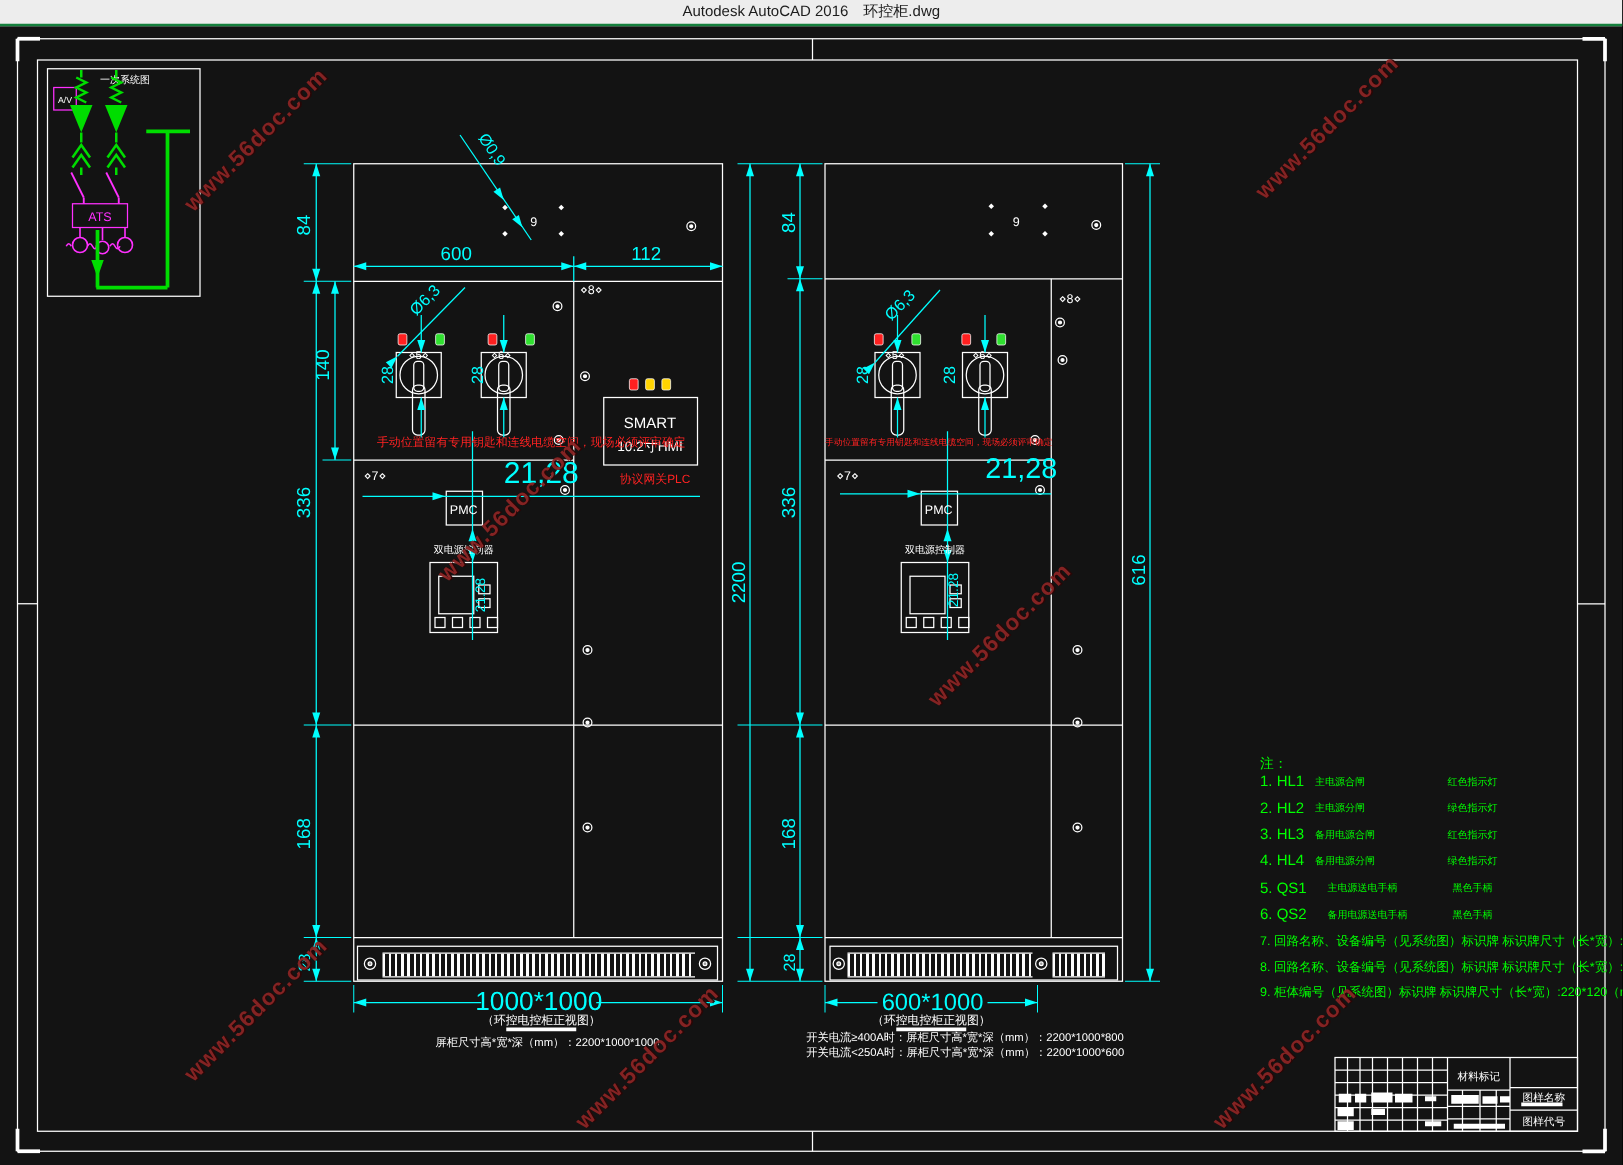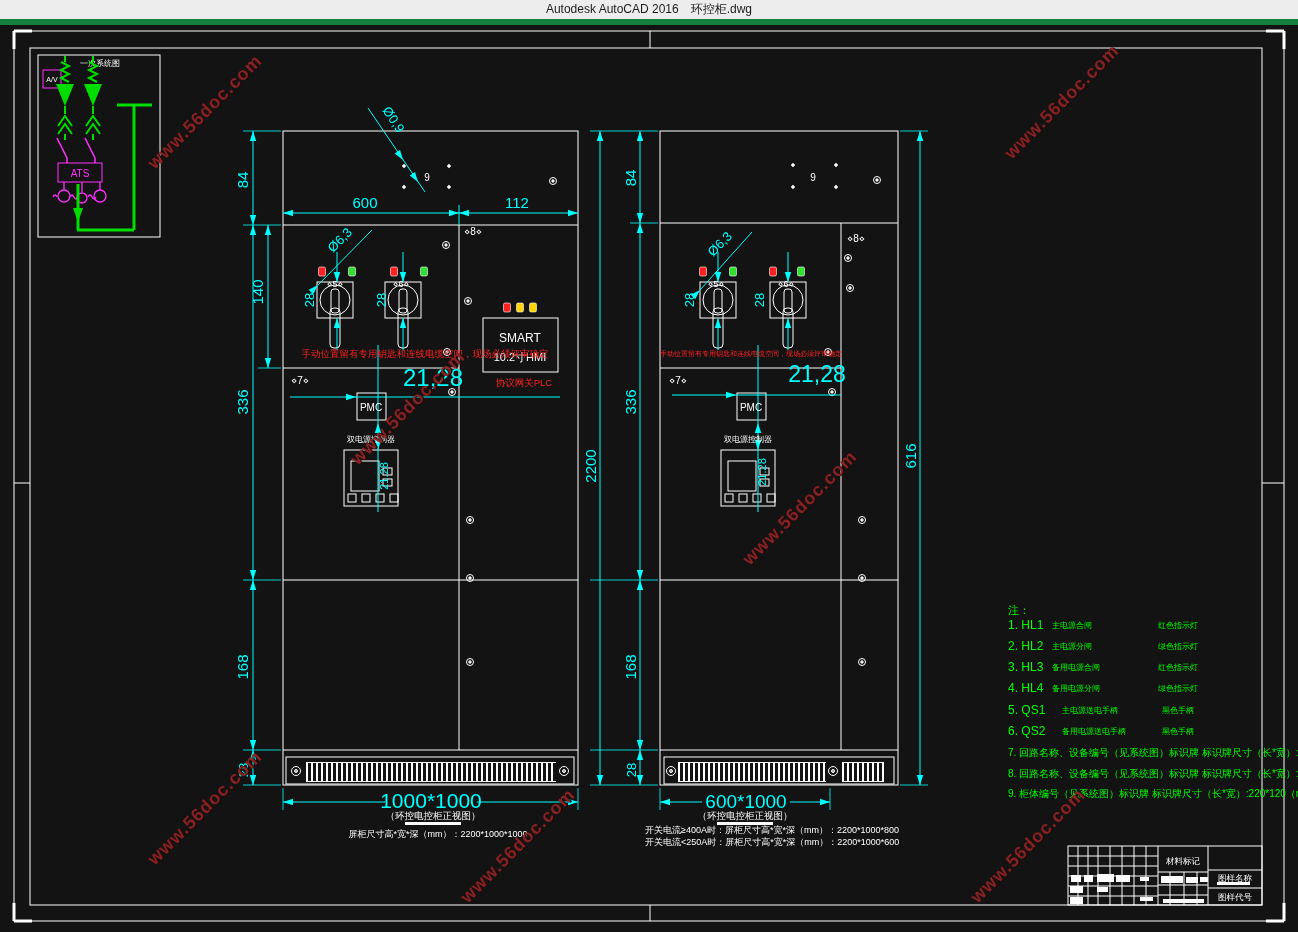--- a/index.html
+++ b/index.html
@@ -1,19 +1,19 @@
 <!DOCTYPE html>
 <html><head>
 <meta charset="utf-8">
 <style>
   html,body{margin:0;padding:0;background:#000;}
   .stage{position:relative;width:1298px;height:932px;background:#131313;overflow:hidden;
          font-family:"Liberation Sans",sans-serif;}
   .titlebar{position:absolute;top:0;left:0;width:1298px;height:19px;background:#ededed;
-            border-bottom:6px solid #15803d;display:flex;align-items:center;justify-content:center;
+            border-bottom:2px solid #15803d;display:flex;align-items:center;justify-content:center;
             font-size:12px;color:#1c1c1c;z-index:6;}
   svg.draw{position:absolute;left:0;top:0;z-index:1;}
   svg.draw text{font-family:"Liberation Sans",sans-serif;}
   .t-dim{fill:#00ffff}
   .t-w{fill:#ffffff}
   .t-r{fill:#ff2222}
   .t-g{fill:#00ff00}
   .t-m{fill:#ff30ff}
   .grille{position:absolute;z-index:2;
           background:repeating-linear-gradient(90deg,#ffffff 0 2px,transparent 2px 5px);

